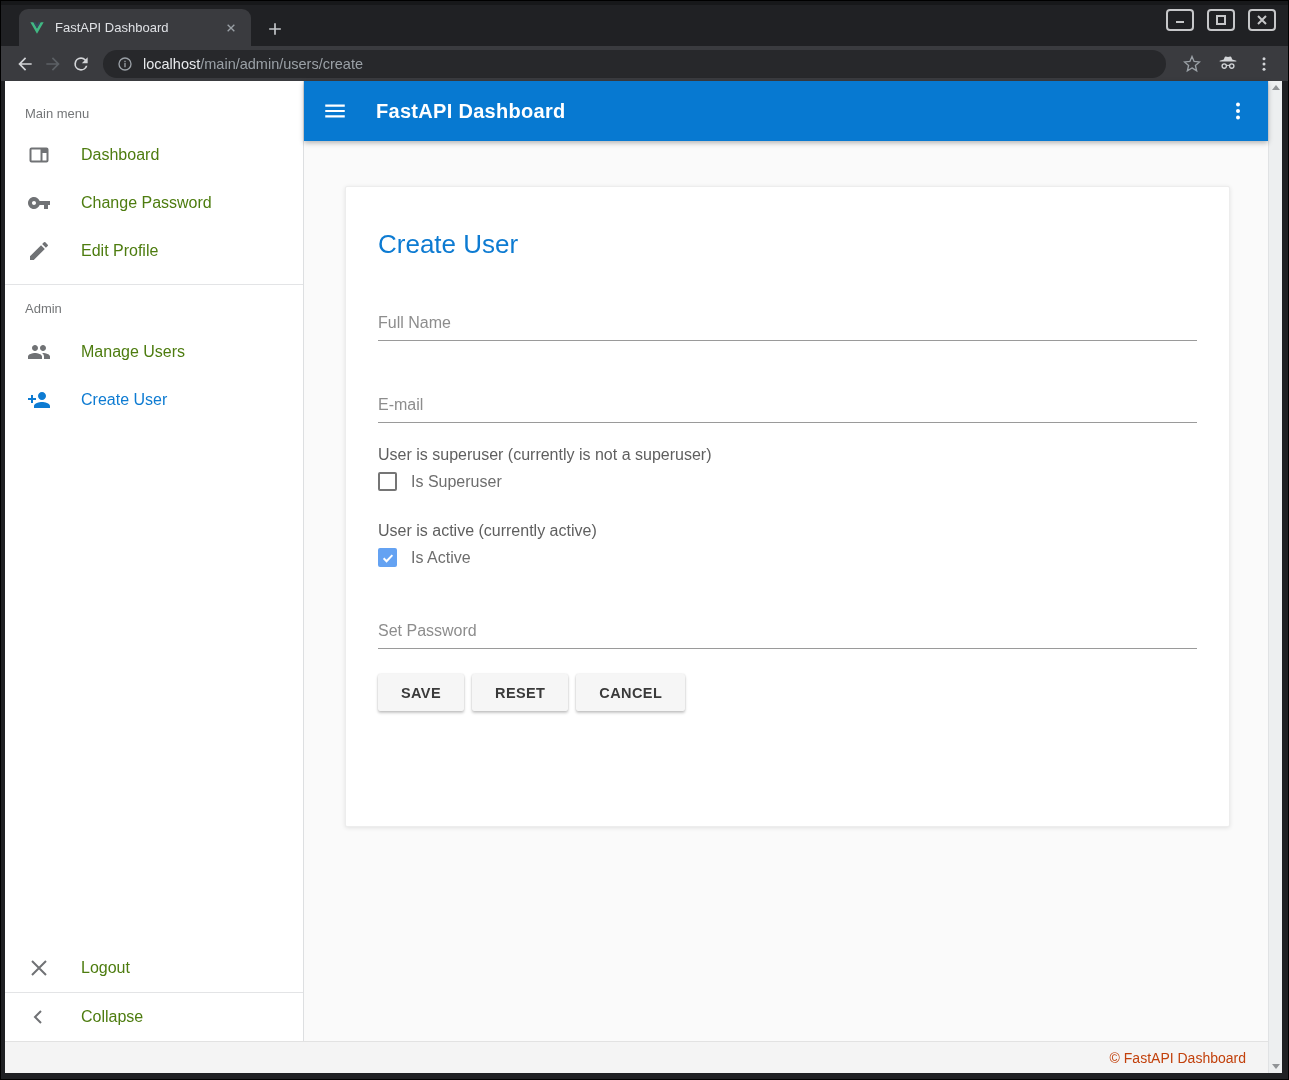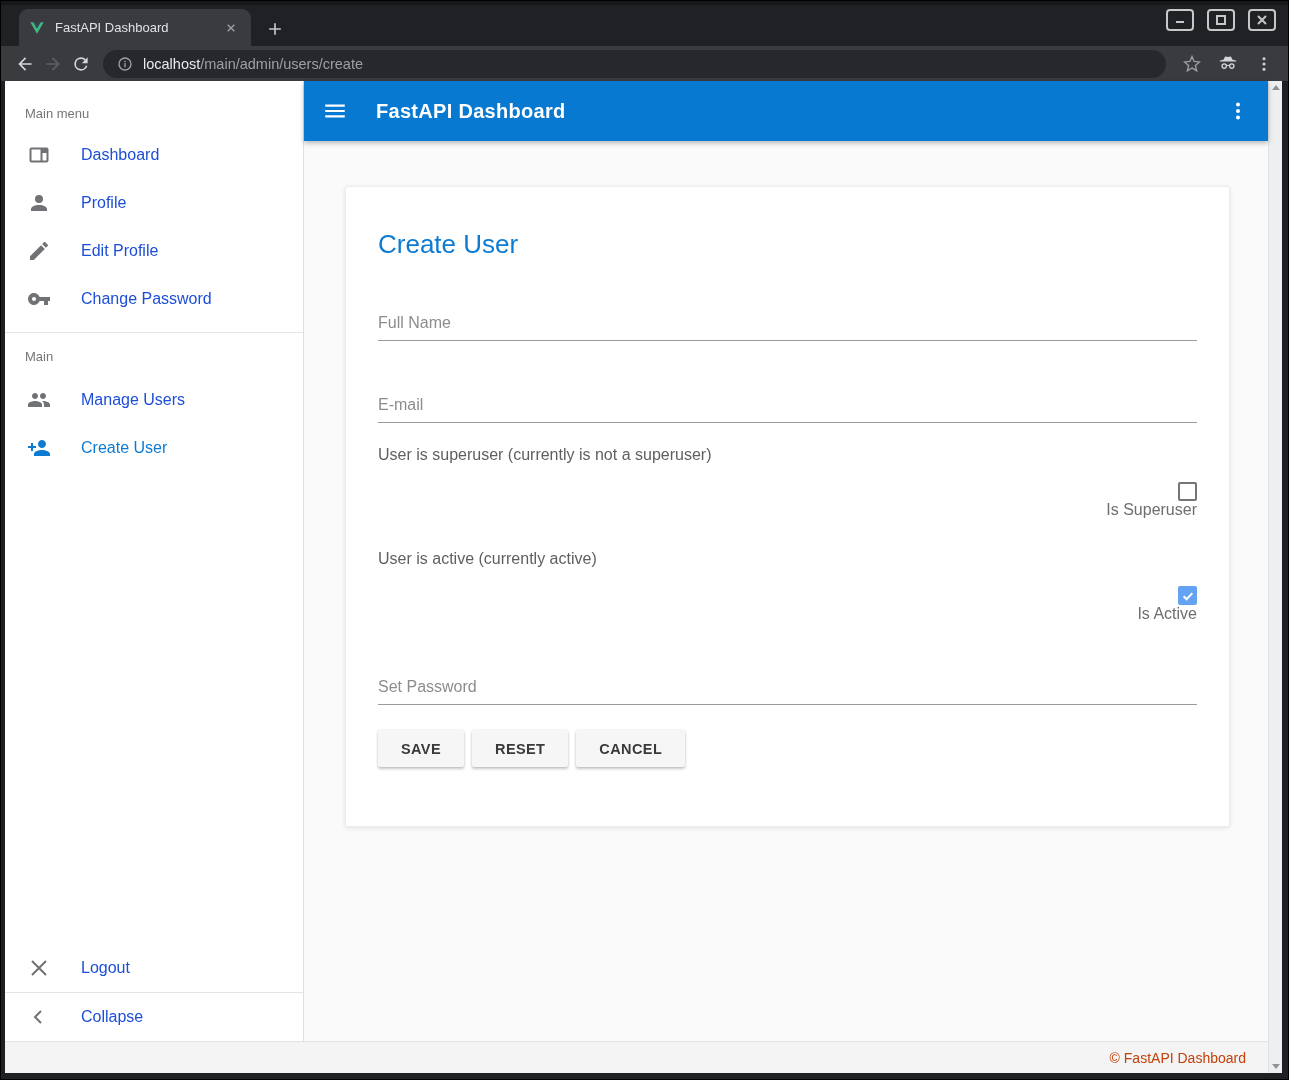--- a/index.html
+++ b/index.html
@@ -54,21 +54,21 @@
   .scroll-arrow { width:0; height:0; border-left:4px solid transparent; border-right:4px solid transparent; }
   .scroll-arrow.up { border-bottom:5px solid #909396; }
   .scroll-arrow.down { border-top:5px solid #909396; }
 
   
   .sidebar { width:299px; background:#ffffff; border-right:1px solid #dddfe1;
              display:flex; flex-direction:column; }
   .side-header { font-size:13px; color:#747678; padding:25px 20px 10px; }
   .side-header.second { padding-top:16px; padding-bottom:12px; }
   .side-item { height:48px; display:flex; align-items:center; padding-left:22px;
-               font-size:16px; color:#1d4ed8; cursor:pointer; }
+               font-size:16px; color:#4d7c0f; cursor:pointer; }
   .side-item .s-icon { width:24px; height:24px; color:#707275; margin-right:30px; }
   .side-item.active { color:#0d7bd2; }
   .side-item.active .s-icon { color:#0d7bd2; }
   .s-divider { height:1px; background:#e3e4e6; margin-top:9px; }
   .s-divider.tight { margin:0; }
   .side-spacer { flex:1; }
 
   
   .main { flex:1; display:flex; flex-direction:column; min-width:0; background:#fafafa; }
   .appbar { height:60px; background:#0779d1; display:flex; align-items:center;
@@ -84,21 +84,21 @@
           padding:42px 32px 0; }
   .card-title { font-size:26px; font-weight:400; color:#0d7bd2; line-height:30px; }
   .tfield { margin-top:55px; }
   .tfield.gap42 { }
   .tfield.gap49 { }
   .f-input { display:block; width:100%; border:none; border-bottom:1px solid #9a9a9a;
              background:transparent; outline:none; font-size:16px; color:#333;
              padding:0 0 8px; font-family:inherit; }
   .f-input::placeholder { color:#8d8d8d; opacity:1; }
   .hint { font-size:16px; color:#5f5f5f; margin-top:22px; line-height:19px; }
-  .checkrow { margin-top:18px; display:flex; align-items:flex-end; cursor:pointer;flex-direction:column; }
+  .checkrow { margin-top:8px; display:flex; align-items:center; cursor:pointer; }
   .cbox { width:19px; height:19px; border:2px solid #757575; border-radius:2px; background:#fff;
           display:flex; align-items:center; justify-content:center; }
   .cbox.checked { background:#64a2f2; border-color:#64a2f2; }
   .cb-label { margin-left:14px; font-size:16px; color:#6e6e6e; }
   .btnrow { margin-top:25px; display:flex; gap:8px; }
   .btn { height:37px; padding:0 23px; background:#f6f6f6; border:none; border-radius:2px;
          font-family:inherit; font-size:14.5px; font-weight:bold; color:#3a3a3a;
          letter-spacing:.4px; cursor:pointer;
          box-shadow:0 2px 3px rgba(0,0,0,.22), 0 0 2px rgba(0,0,0,.12); }
 
@@ -207,50 +207,41 @@
             <span class="s-icon">
               <svg class="icon24" viewBox="0 0 24 24">
                 <rect x="3.5" y="5.5" width="17" height="13" rx="1" fill="none" stroke="currentColor" stroke-width="2"></rect>
                 <line x1="14.5" y1="6" x2="14.5" y2="18" stroke="currentColor" stroke-width="2"></line>
                 <rect x="14.5" y="5.5" width="6" height="4.5" fill="currentColor"></rect>
               </svg>
             </span>
             <span>Dashboard</span>
           </div>
 
+
           <div class="side-item">
             <span class="s-icon">
               <svg class="icon24" viewBox="0 0 24 24" fill="currentColor">
-                <circle cx="12" cy="8" r="4"></circle>
-                <path d="M12 14c-4.42 0-8 1.79-8 4v2h16v-2c0-2.21-3.58-4-8-4z"></path>
-              </svg>
-            </span>
-            <span>Profile</span>
+                <path d="M12.65 10C11.83 7.67 9.61 6 7 6c-3.31 0-6 2.69-6 6s2.69 6 6 6c2.61 0 4.83-1.67 5.65-4H17v4h4v-4h2v-4H12.65zM7 14c-1.1 0-2-.9-2-2s.9-2 2-2 2 .9 2 2-.9 2-2 2z"></path>
+              </svg>
+            </span>
+            <span>Change Password</span>
           </div>
 
           <div class="side-item">
             <span class="s-icon">
               <svg class="icon24" viewBox="0 0 24 24" fill="currentColor">
                 <path d="M3 17.25V21h3.75L17.81 9.94l-3.75-3.75L3 17.25zM20.71 7.04a1 1 0 0 0 0-1.41l-2.34-2.34a1 1 0 0 0-1.41 0l-1.83 1.83 3.75 3.75 1.83-1.83z"></path>
               </svg>
             </span>
             <span>Edit Profile</span>
           </div>
 
-          <div class="side-item">
-            <span class="s-icon">
-              <svg class="icon24" viewBox="0 0 24 24" fill="currentColor">
-                <path d="M12.65 10C11.83 7.67 9.61 6 7 6c-3.31 0-6 2.69-6 6s2.69 6 6 6c2.61 0 4.83-1.67 5.65-4H17v4h4v-4h2v-4H12.65zM7 14c-1.1 0-2-.9-2-2s.9-2 2-2 2 .9 2 2-.9 2-2 2z"></path>
-              </svg>
-            </span>
-            <span>Change Password</span>
-          </div>
-
           <div class="s-divider"></div>
-          <div class="side-header second">Main</div>
+          <div class="side-header second">Admin</div>
 
           <div class="side-item">
             <span class="s-icon">
               <svg class="icon24" viewBox="0 0 24 24" fill="currentColor">
                 <path d="M16 11c1.66 0 2.99-1.34 2.99-3S17.66 5 16 5s-3 1.34-3 3 1.34 3 3 3zm-8 0c1.66 0 2.99-1.34 2.99-3S9.66 5 8 5 5 6.34 5 8s1.34 3 3 3zm0 2c-2.33 0-7 1.17-7 3.5V19h14v-2.5C15 14.17 10.33 13 8 13zm8 0c-.29 0-.62.02-.97.05 1.16.84 1.97 1.97 1.97 3.45V19h6v-2.5c0-2.33-4.67-3.5-7-3.5z"></path>
               </svg>
             </span>
             <span>Manage Users</span>
           </div>
 

